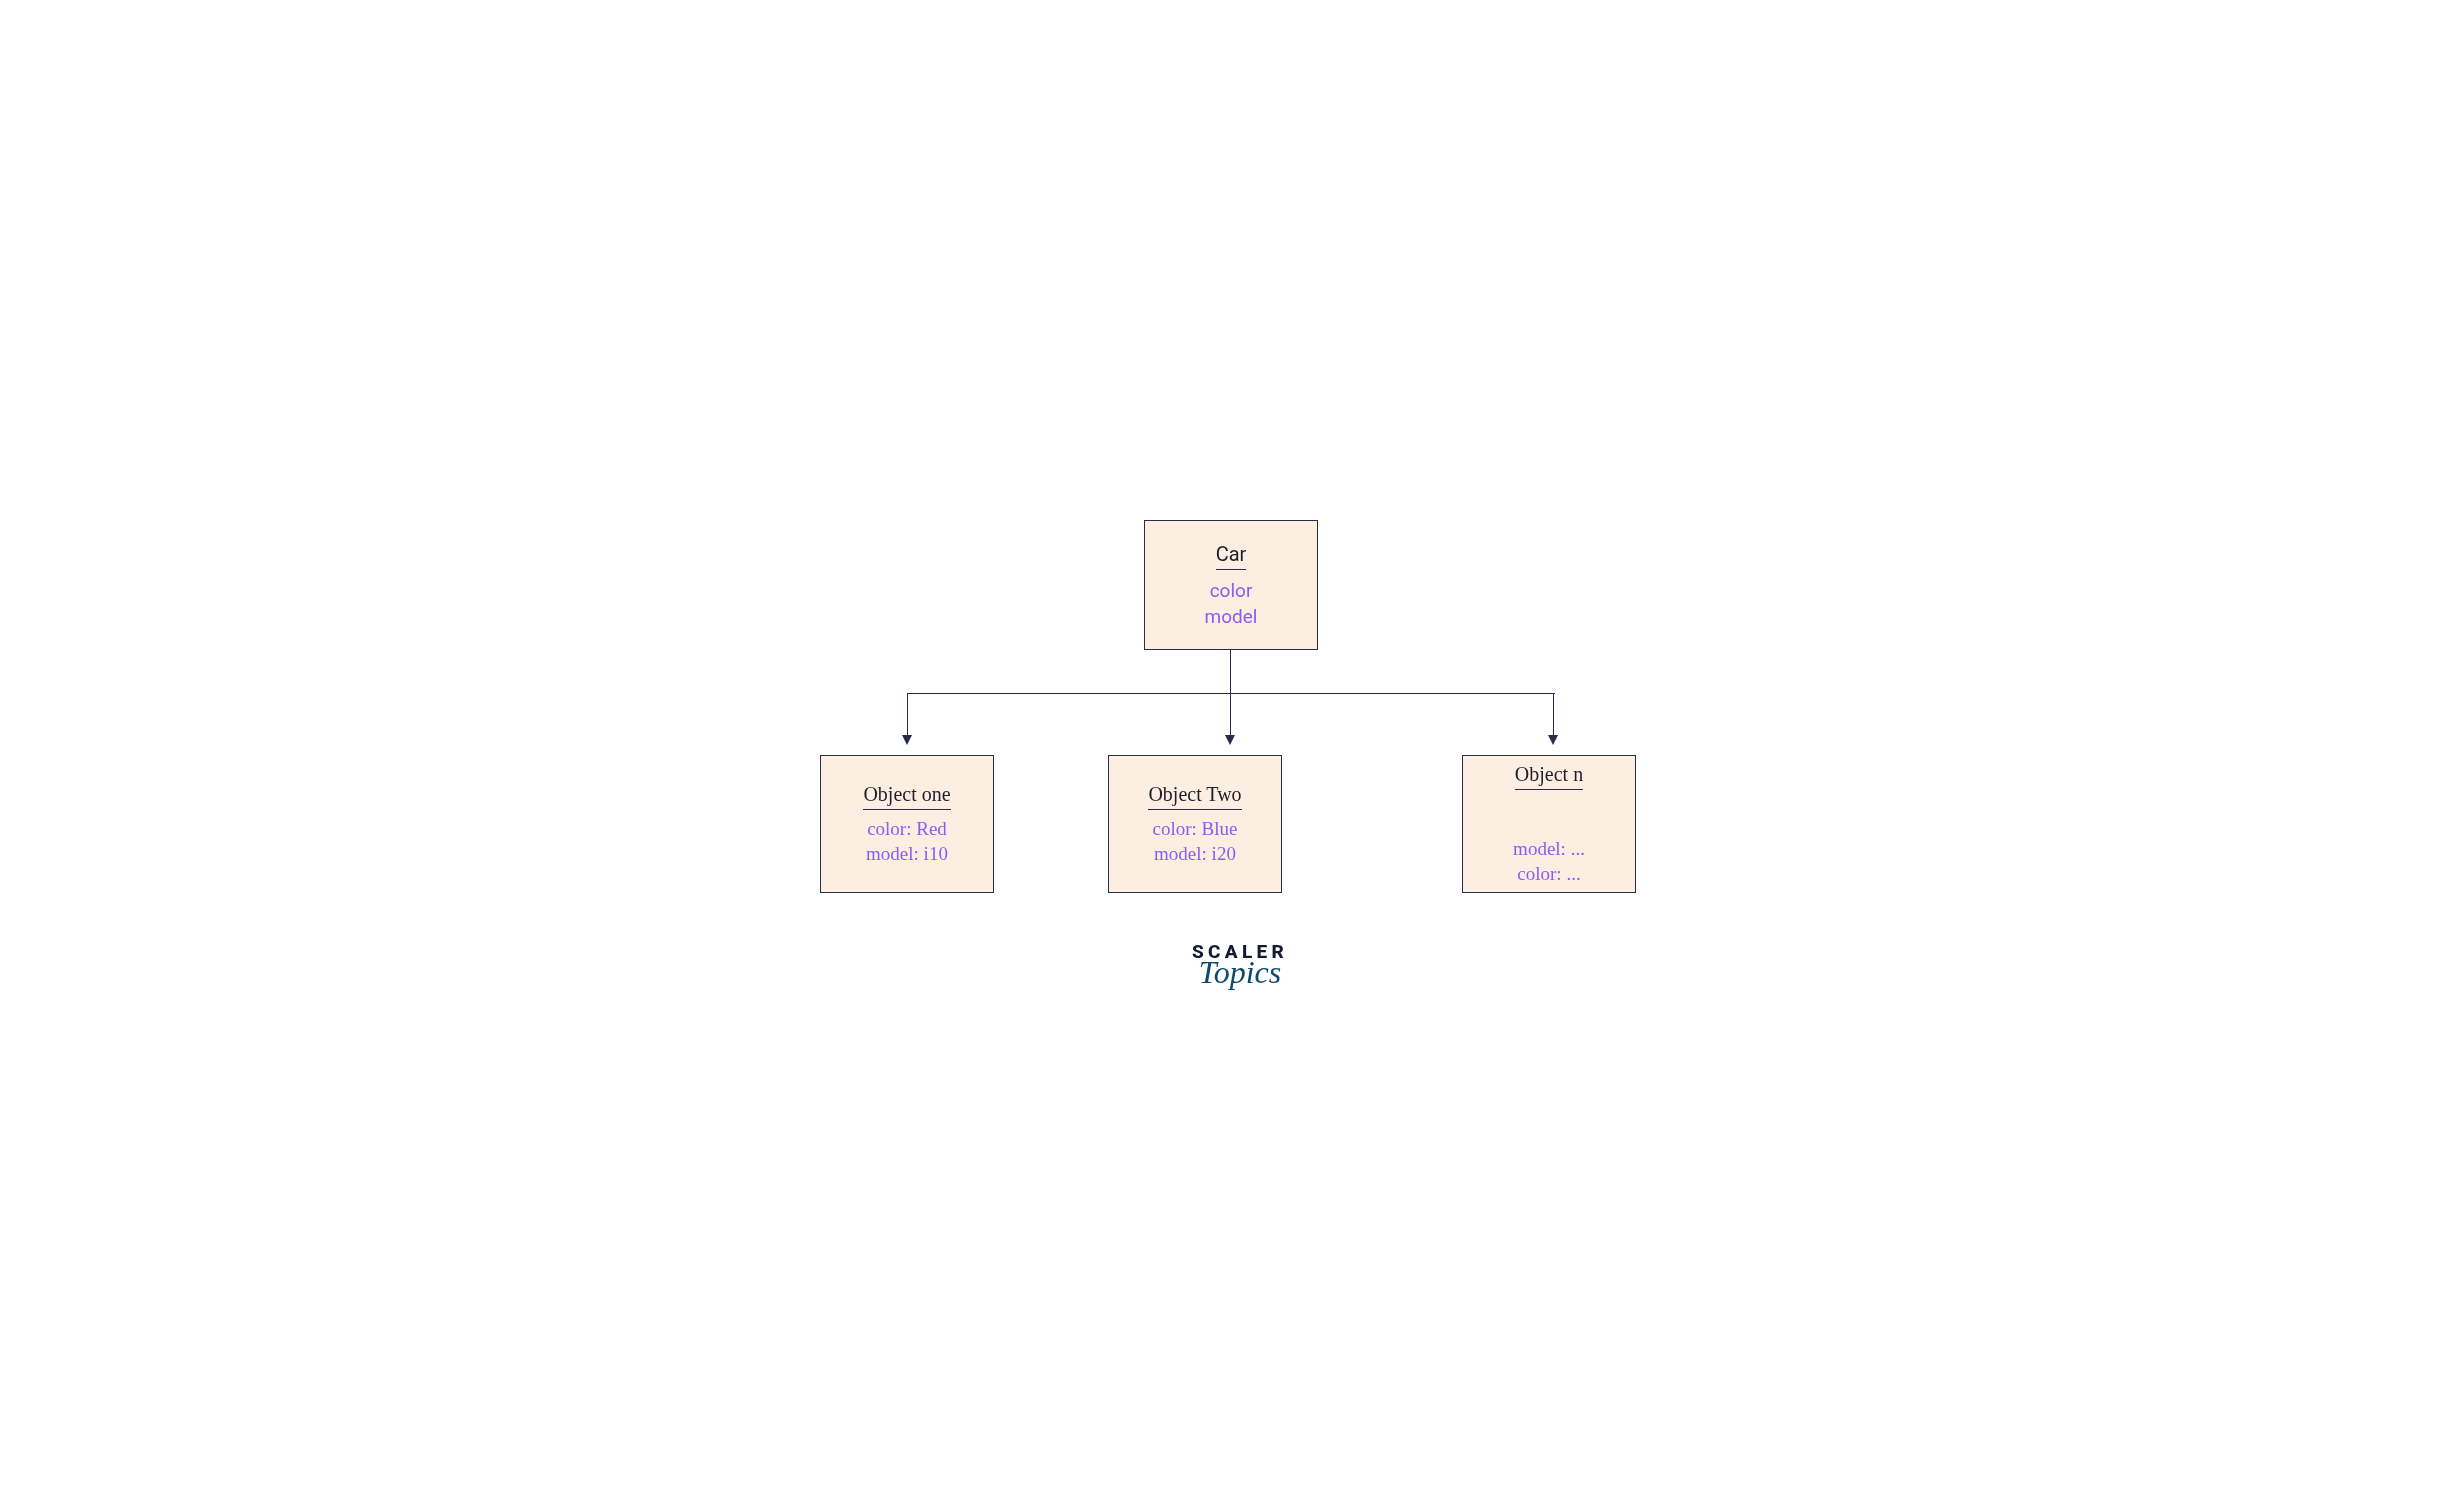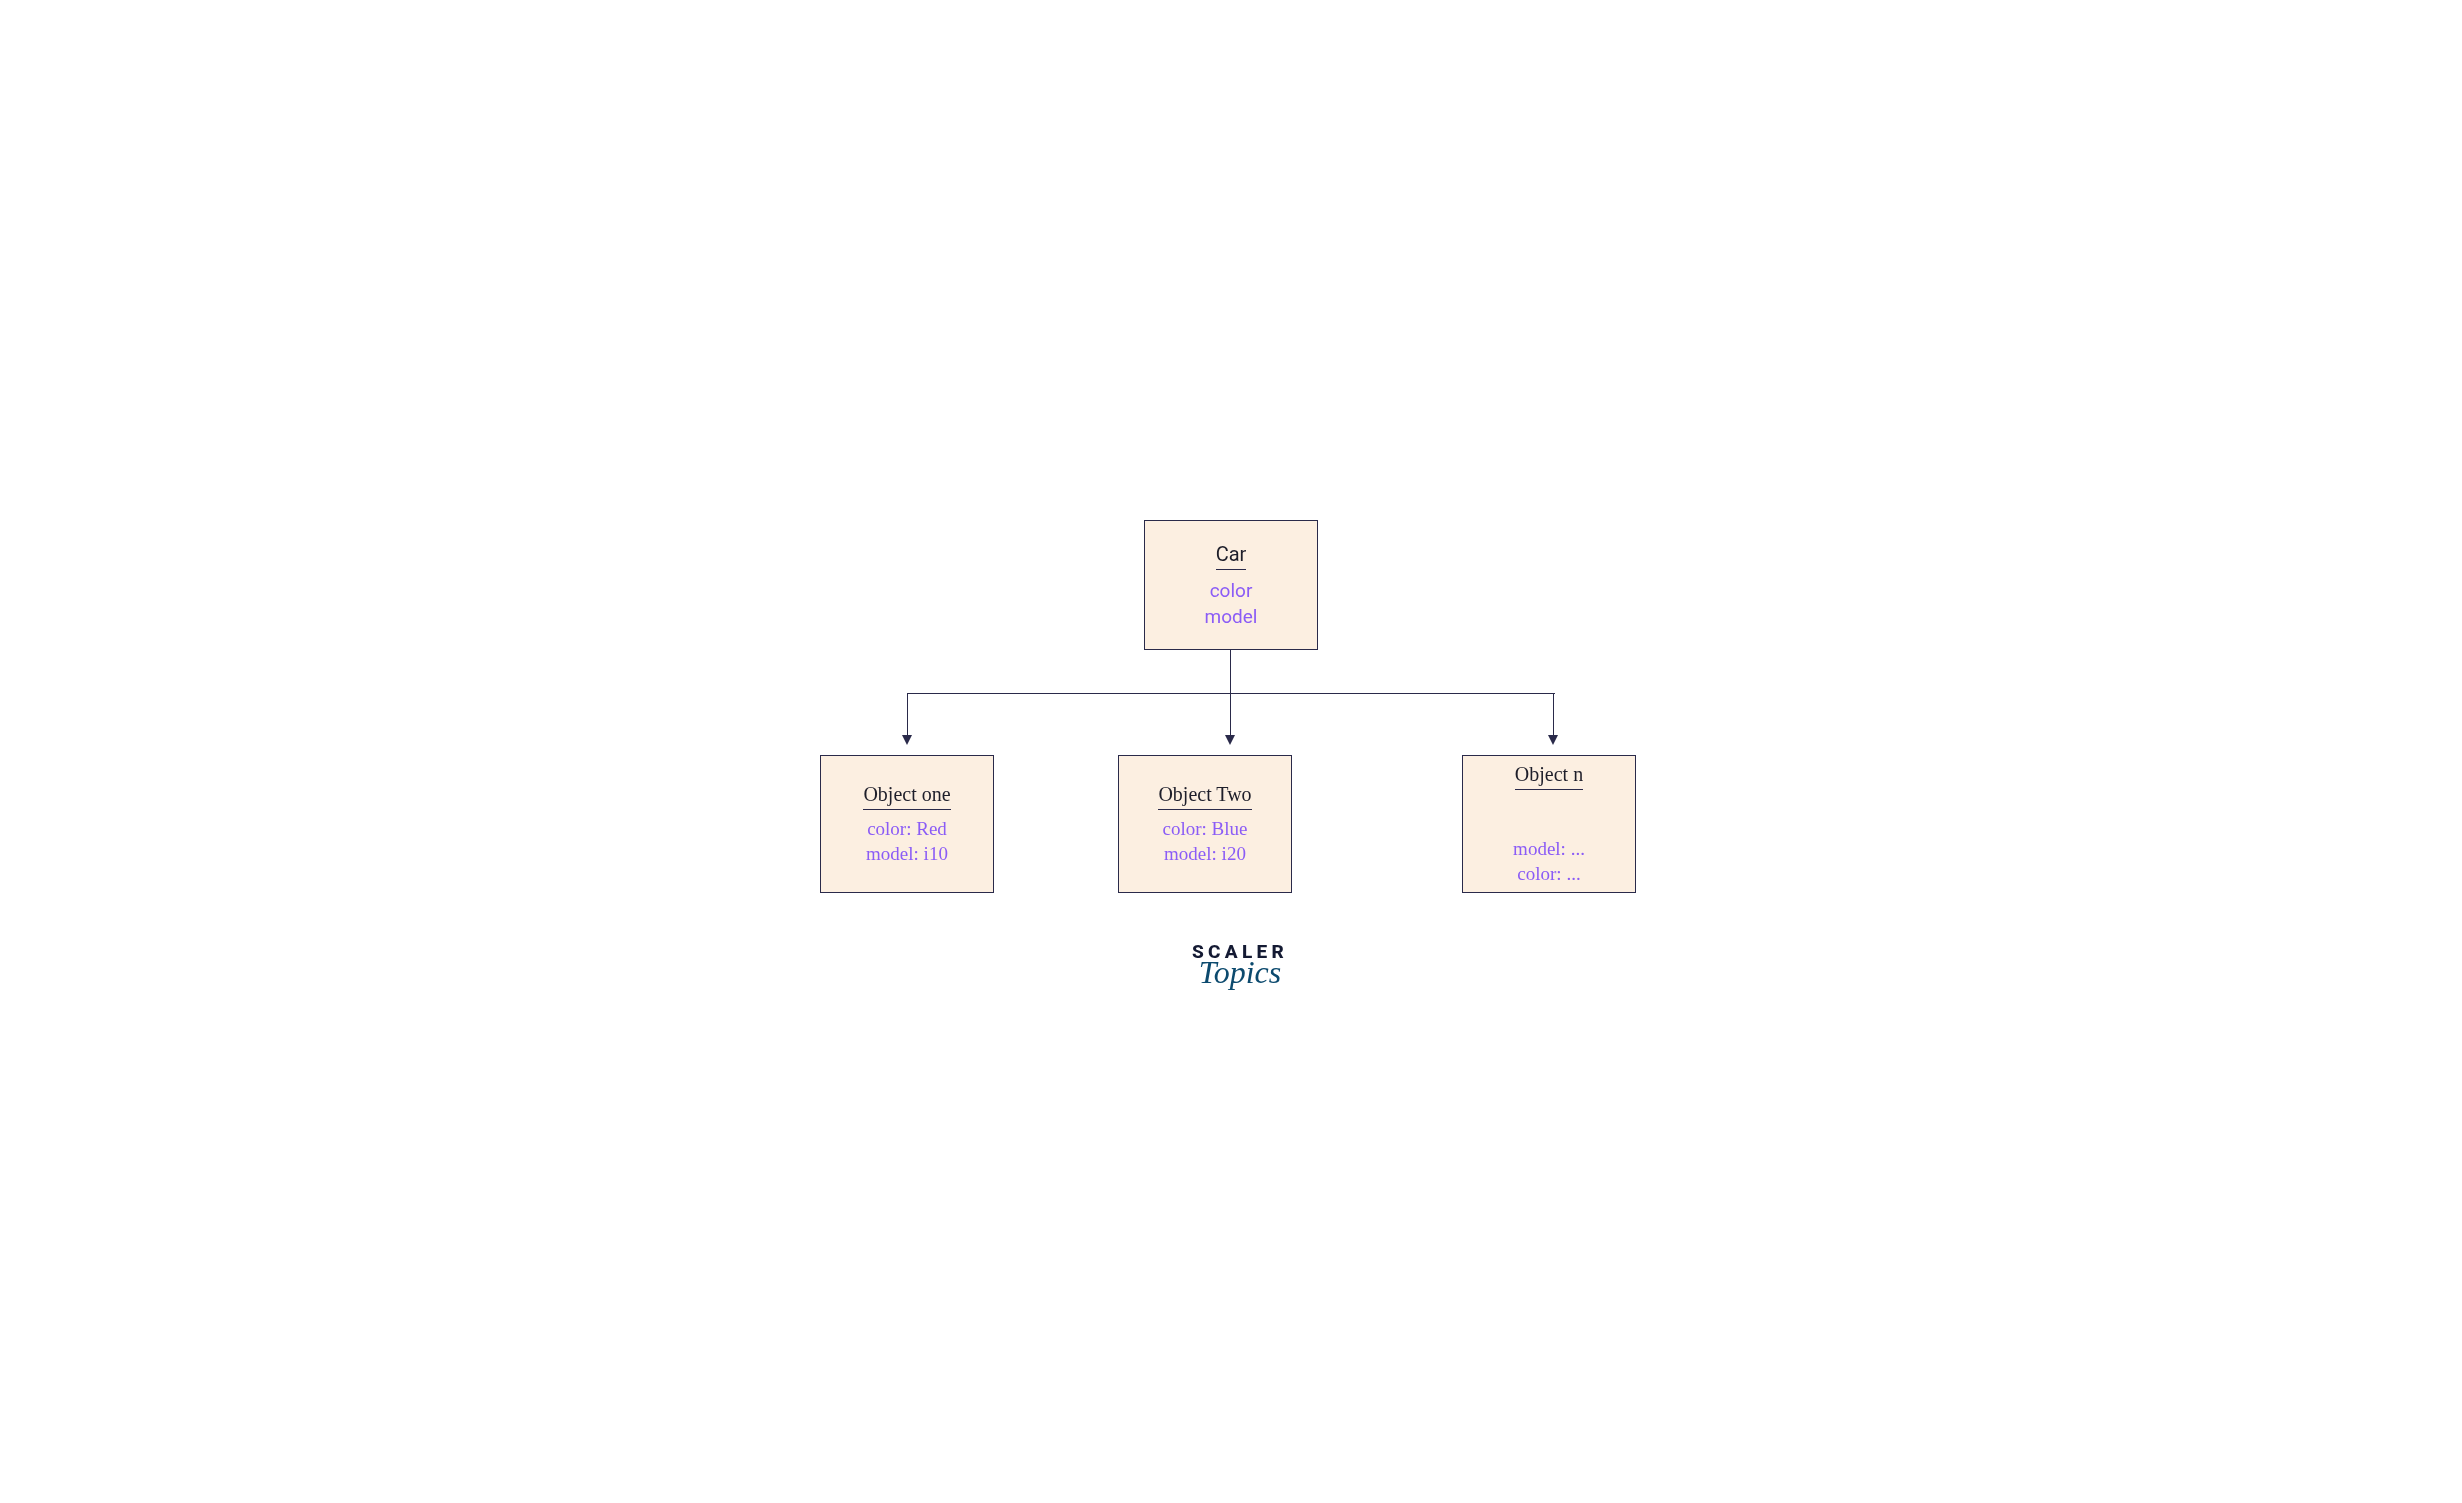--- a/index.html
+++ b/index.html
@@ -51,21 +51,21 @@
     width: 174px; height: 130px;
   }
 
   
   .obj-box {
     width: 174px; height: 138px;
     top: 315px;
     font-family: Liberation Serif, serif;
   }
   .obj1 { left: 98px; }
-  .obj2 { left: 396px; }
+  .obj2 { left: 386px; }
   .obj3 { left: 740px; gap: 40px; }
 
   
   .connector {
     position: absolute;
     background: #2a2a4a;
   }
   
   .v-main { left: 508px; top: 210px; width: 1.4px; height: 43px; }
   

